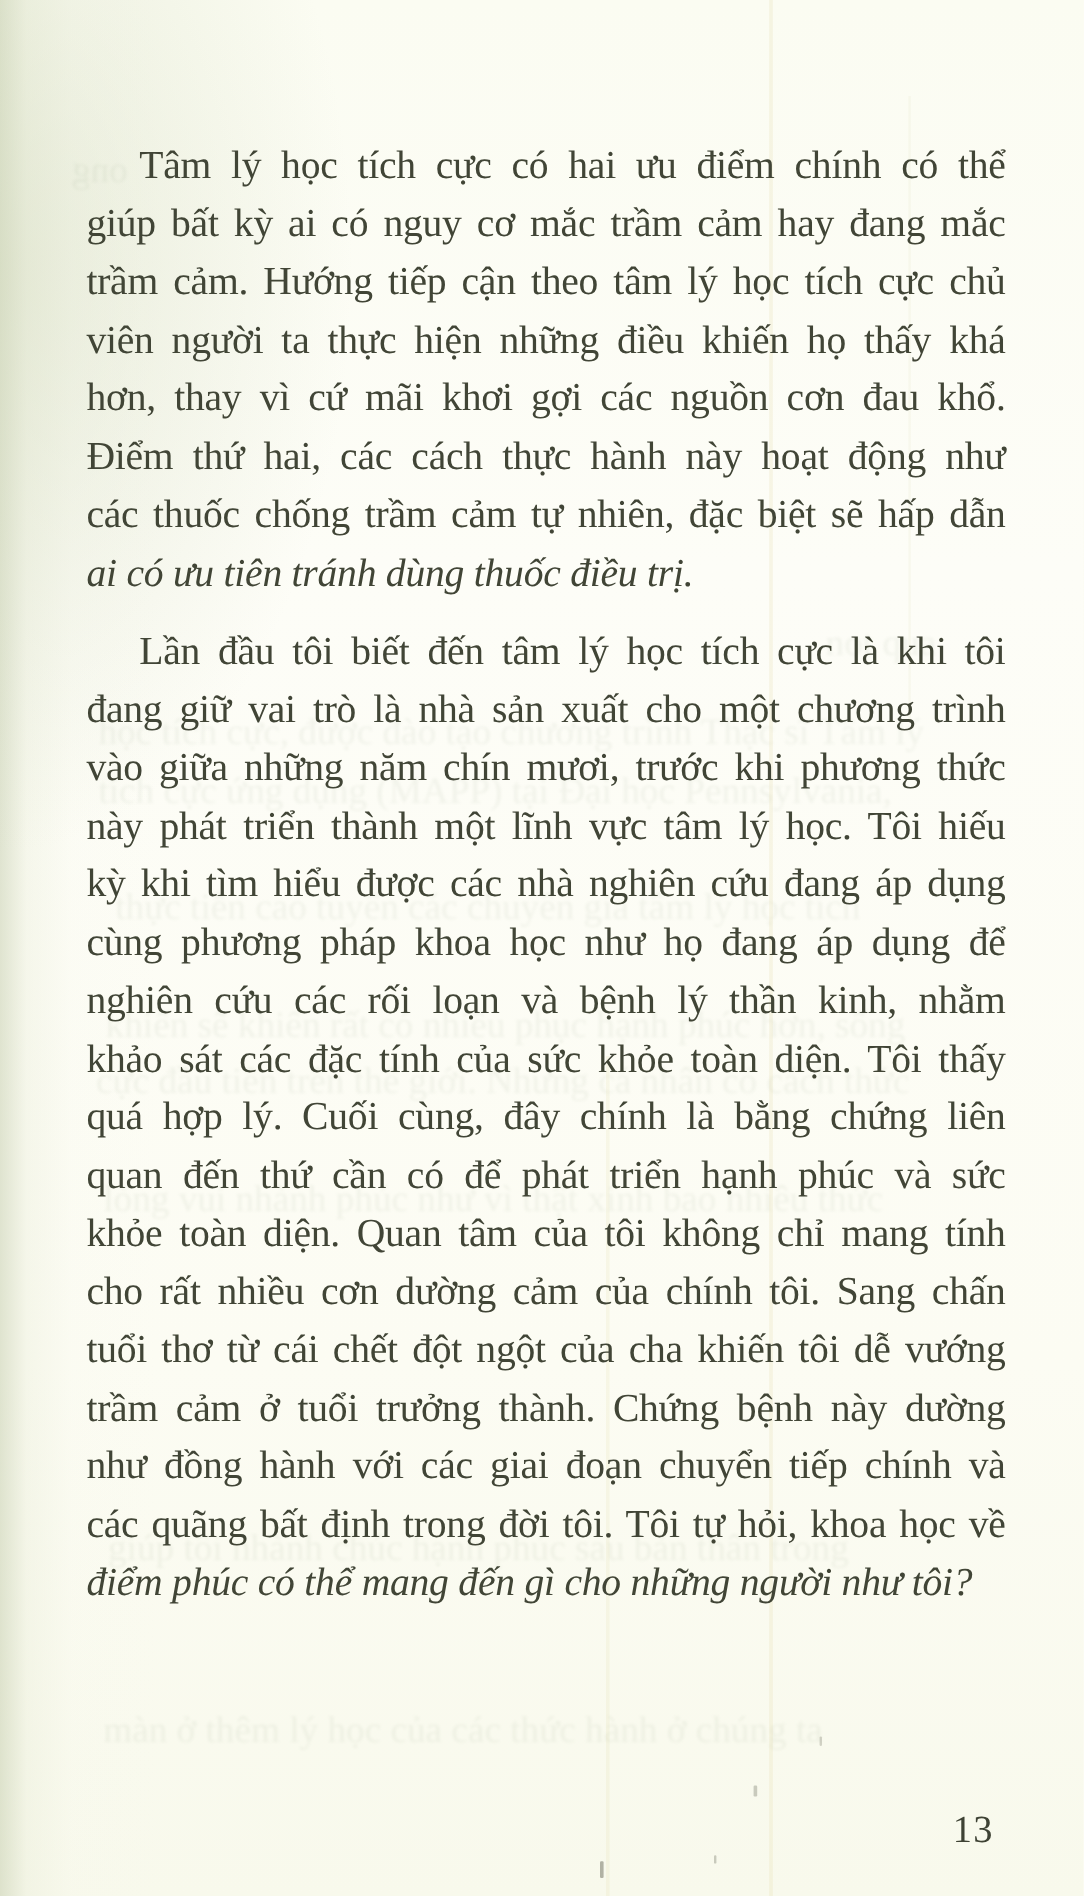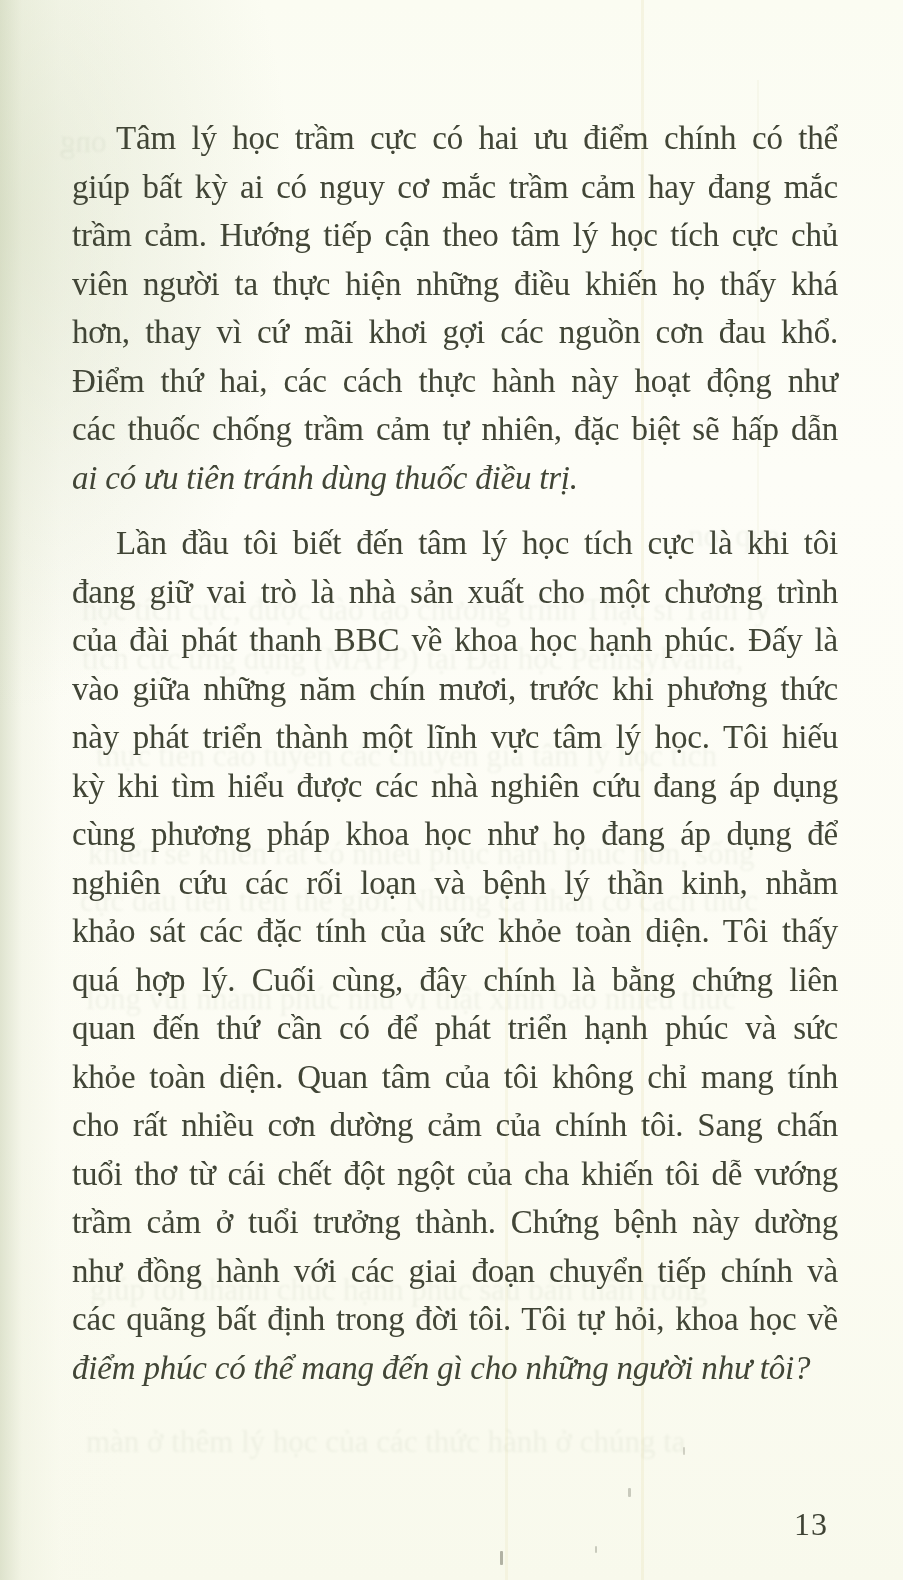--- a/index.html
+++ b/index.html
@@ -84,33 +84,32 @@
       <div class="streak" style="left: 757px; top: 80px; width: 2px; height: 520px; background: rgba(210, 205, 160, 0.1);"></div>
     </div>
   <div class="speck-layer">
       <div class="speck" style="left: 500px; top: 1551px; width: 3px; height: 14px; opacity: 0.45;"></div>
       <div class="speck" style="left: 595px; top: 1546px; width: 2px; height: 7px; opacity: 0.3;"></div>
       <div class="speck" style="left: 628px; top: 1488px; width: 3px; height: 9px; opacity: 0.3;"></div>
       <div class="speck" style="left: 683px; top: 1447px; width: 2px; height: 8px; opacity: 0.25;"></div>
     </div>
   <div class="text-block">
       <div class="para">
-        <div class="line first">Tâm lý học trầm cực có hai ưu điểm chính có thể</div>
+        <div class="line first">Tâm lý học tích cực có hai ưu điểm chính có thể</div>
         <div class="line">giúp bất kỳ ai có nguy cơ mắc trầm cảm hay đang mắc</div>
         <div class="line">trầm cảm. Hướng tiếp cận theo tâm lý học tích cực chủ</div>
         <div class="line">viên người ta thực hiện những điều khiến họ thấy khá</div>
         <div class="line">hơn, thay vì cứ mãi khơi gợi các nguồn cơn đau khổ.</div>
         <div class="line">Điểm thứ hai, các cách thực hành này hoạt động như</div>
         <div class="line">các thuốc chống trầm cảm tự nhiên, đặc biệt sẽ hấp dẫn</div>
         <div class="line plast">ai có ưu tiên tránh dùng thuốc điều trị.</div>
       </div>
       <div class="para gap">
         <div class="line first">Lần đầu tôi biết đến tâm lý học tích cực là khi tôi</div>
         <div class="line">đang giữ vai trò là nhà sản xuất cho một chương trình</div>
-        <div class="line">của đài phát thanh BBC về khoa học hạnh phúc. Đấy là</div>
         <div class="line">vào giữa những năm chín mươi, trước khi phương thức</div>
         <div class="line">này phát triển thành một lĩnh vực tâm lý học. Tôi hiếu</div>
         <div class="line">kỳ khi tìm hiểu được các nhà nghiên cứu đang áp dụng</div>
         <div class="line">cùng phương pháp khoa học như họ đang áp dụng để</div>
         <div class="line">nghiên cứu các rối loạn và bệnh lý thần kinh, nhằm</div>
         <div class="line">khảo sát các đặc tính của sức khỏe toàn diện. Tôi thấy</div>
         <div class="line">quá hợp lý. Cuối cùng, đây chính là bằng chứng liên</div>
         <div class="line">quan đến thứ cần có để phát triển hạnh phúc và sức</div>
         <div class="line">khỏe toàn diện. Quan tâm của tôi không chỉ mang tính</div>
         <div class="line">cho rất nhiều cơn dường cảm của chính tôi. Sang chấn</div>

